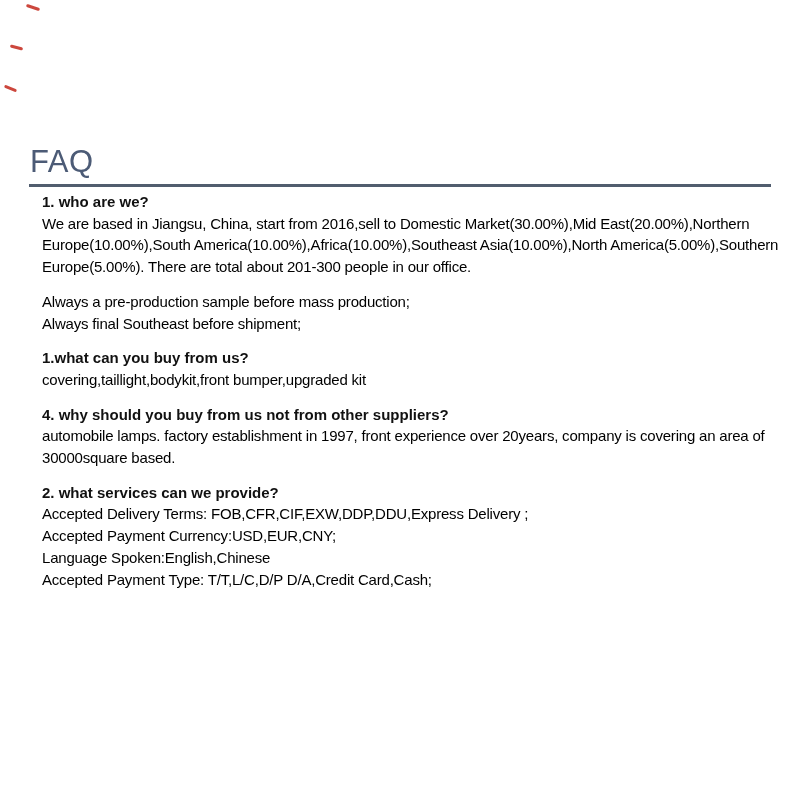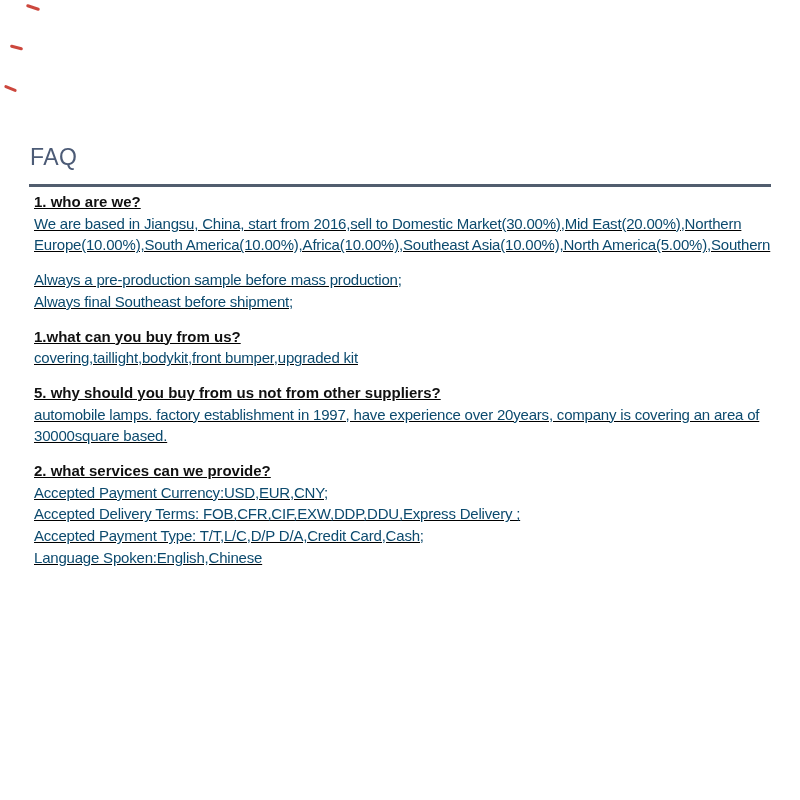--- a/index.html
+++ b/index.html
@@ -27,21 +27,21 @@
   }
   .red-mark.m1 { left: 26px; top: 6px;  transform: rotate(18deg); }
   .red-mark.m2 { left: 10px; top: 46px; transform: rotate(15deg); width: 13px; }
   .red-mark.m3 { left: 4px;  top: 87px; transform: rotate(22deg); width: 13px; }
 
   .faq-title {
     position: absolute;
     left: 30px;
     top: 146px;
     margin: 0;
-    font-size: 23px;
+    font-size: 31px;
     font-weight: 400;
     letter-spacing: 0.5px;
     line-height: 1;
     color: #4c5b76;
   }
   .divider {
     position: absolute;
     left: 29px;
     top: 184px;
     width: 742px;
@@ -51,37 +51,36 @@
     background: #515d6e;
   }
 
   .content {
     position: absolute;
     left: 30px;
     top: 191px;
     width: 745px;
   }
   .faq-section {
-    margin: 0 0 13px 4px;
-    text-decoration: underline;
+    margin: 0 0 13px 12px;
   }
   .question {
     font-size: 15px;
     font-weight: 700;
     line-height: 21.7px;
     letter-spacing: 0px;
     color: #111111;
     white-space: nowrap;
   }
   .answer-line {
     font-size: 15px;
     font-weight: 400;
     line-height: 21.7px;
     letter-spacing: -0.2px;
-    color: #0c4a6e;
+    color: #000000;
     white-space: nowrap;
   }
 </style>
 </head>
 <body>
 
 <div class="page">
 
   <div class="red-mark m1"></div>
   <div class="red-mark m2"></div>
@@ -89,40 +88,41 @@
 
   <h1 class="faq-title">FAQ</h1>
   <hr class="divider">
 
   <div class="content">
 
     <div class="faq-section">
       <div class="question">1. who are we?</div>
       <div class="answer-line">We are based in Jiangsu, China, start from 2016,sell to Domestic Market(30.00%),Mid East(20.00%),Northern</div>
       <div class="answer-line">Europe(10.00%),South America(10.00%),Africa(10.00%),Southeast Asia(10.00%),North America(5.00%),Southern</div>
+      <div class="answer-line">Europe(5.00%). There are total about 201-300 people in our office.</div>
     </div>
 
     <div class="faq-section">
       <div class="answer-line">Always a pre-production sample before mass production;</div>
       <div class="answer-line">Always final Southeast before shipment;</div>
     </div>
 
     <div class="faq-section">
       <div class="question">1.what can you buy from us?</div>
       <div class="answer-line">covering,taillight,bodykit,front bumper,upgraded kit</div>
     </div>
 
     <div class="faq-section">
-      <div class="question">5. why should you buy from us not from other suppliers?</div>
-      <div class="answer-line">automobile lamps. factory establishment in 1997, have experience over 20years, company is covering an area of</div>
+      <div class="question">4. why should you buy from us not from other suppliers?</div>
+      <div class="answer-line">automobile lamps. factory establishment in 1997, front experience over 20years, company is covering an area of</div>
       <div class="answer-line">30000square based.</div>
     </div>
 
     <div class="faq-section">
       <div class="question">2. what services can we provide?</div>
+      <div class="answer-line">Accepted Delivery Terms: FOB,CFR,CIF,EXW,DDP,DDU,Express Delivery ;</div>
       <div class="answer-line">Accepted Payment Currency:USD,EUR,CNY;</div>
-      <div class="answer-line">Accepted Delivery Terms: FOB,CFR,CIF,EXW,DDP,DDU,Express Delivery ;</div>
+      <div class="answer-line">Language Spoken:English,Chinese</div>
       <div class="answer-line">Accepted Payment Type: T/T,L/C,D/P D/A,Credit Card,Cash;</div>
-      <div class="answer-line">Language Spoken:English,Chinese</div>
     </div>
 
   </div>
 </div>
 
 </body></html>

